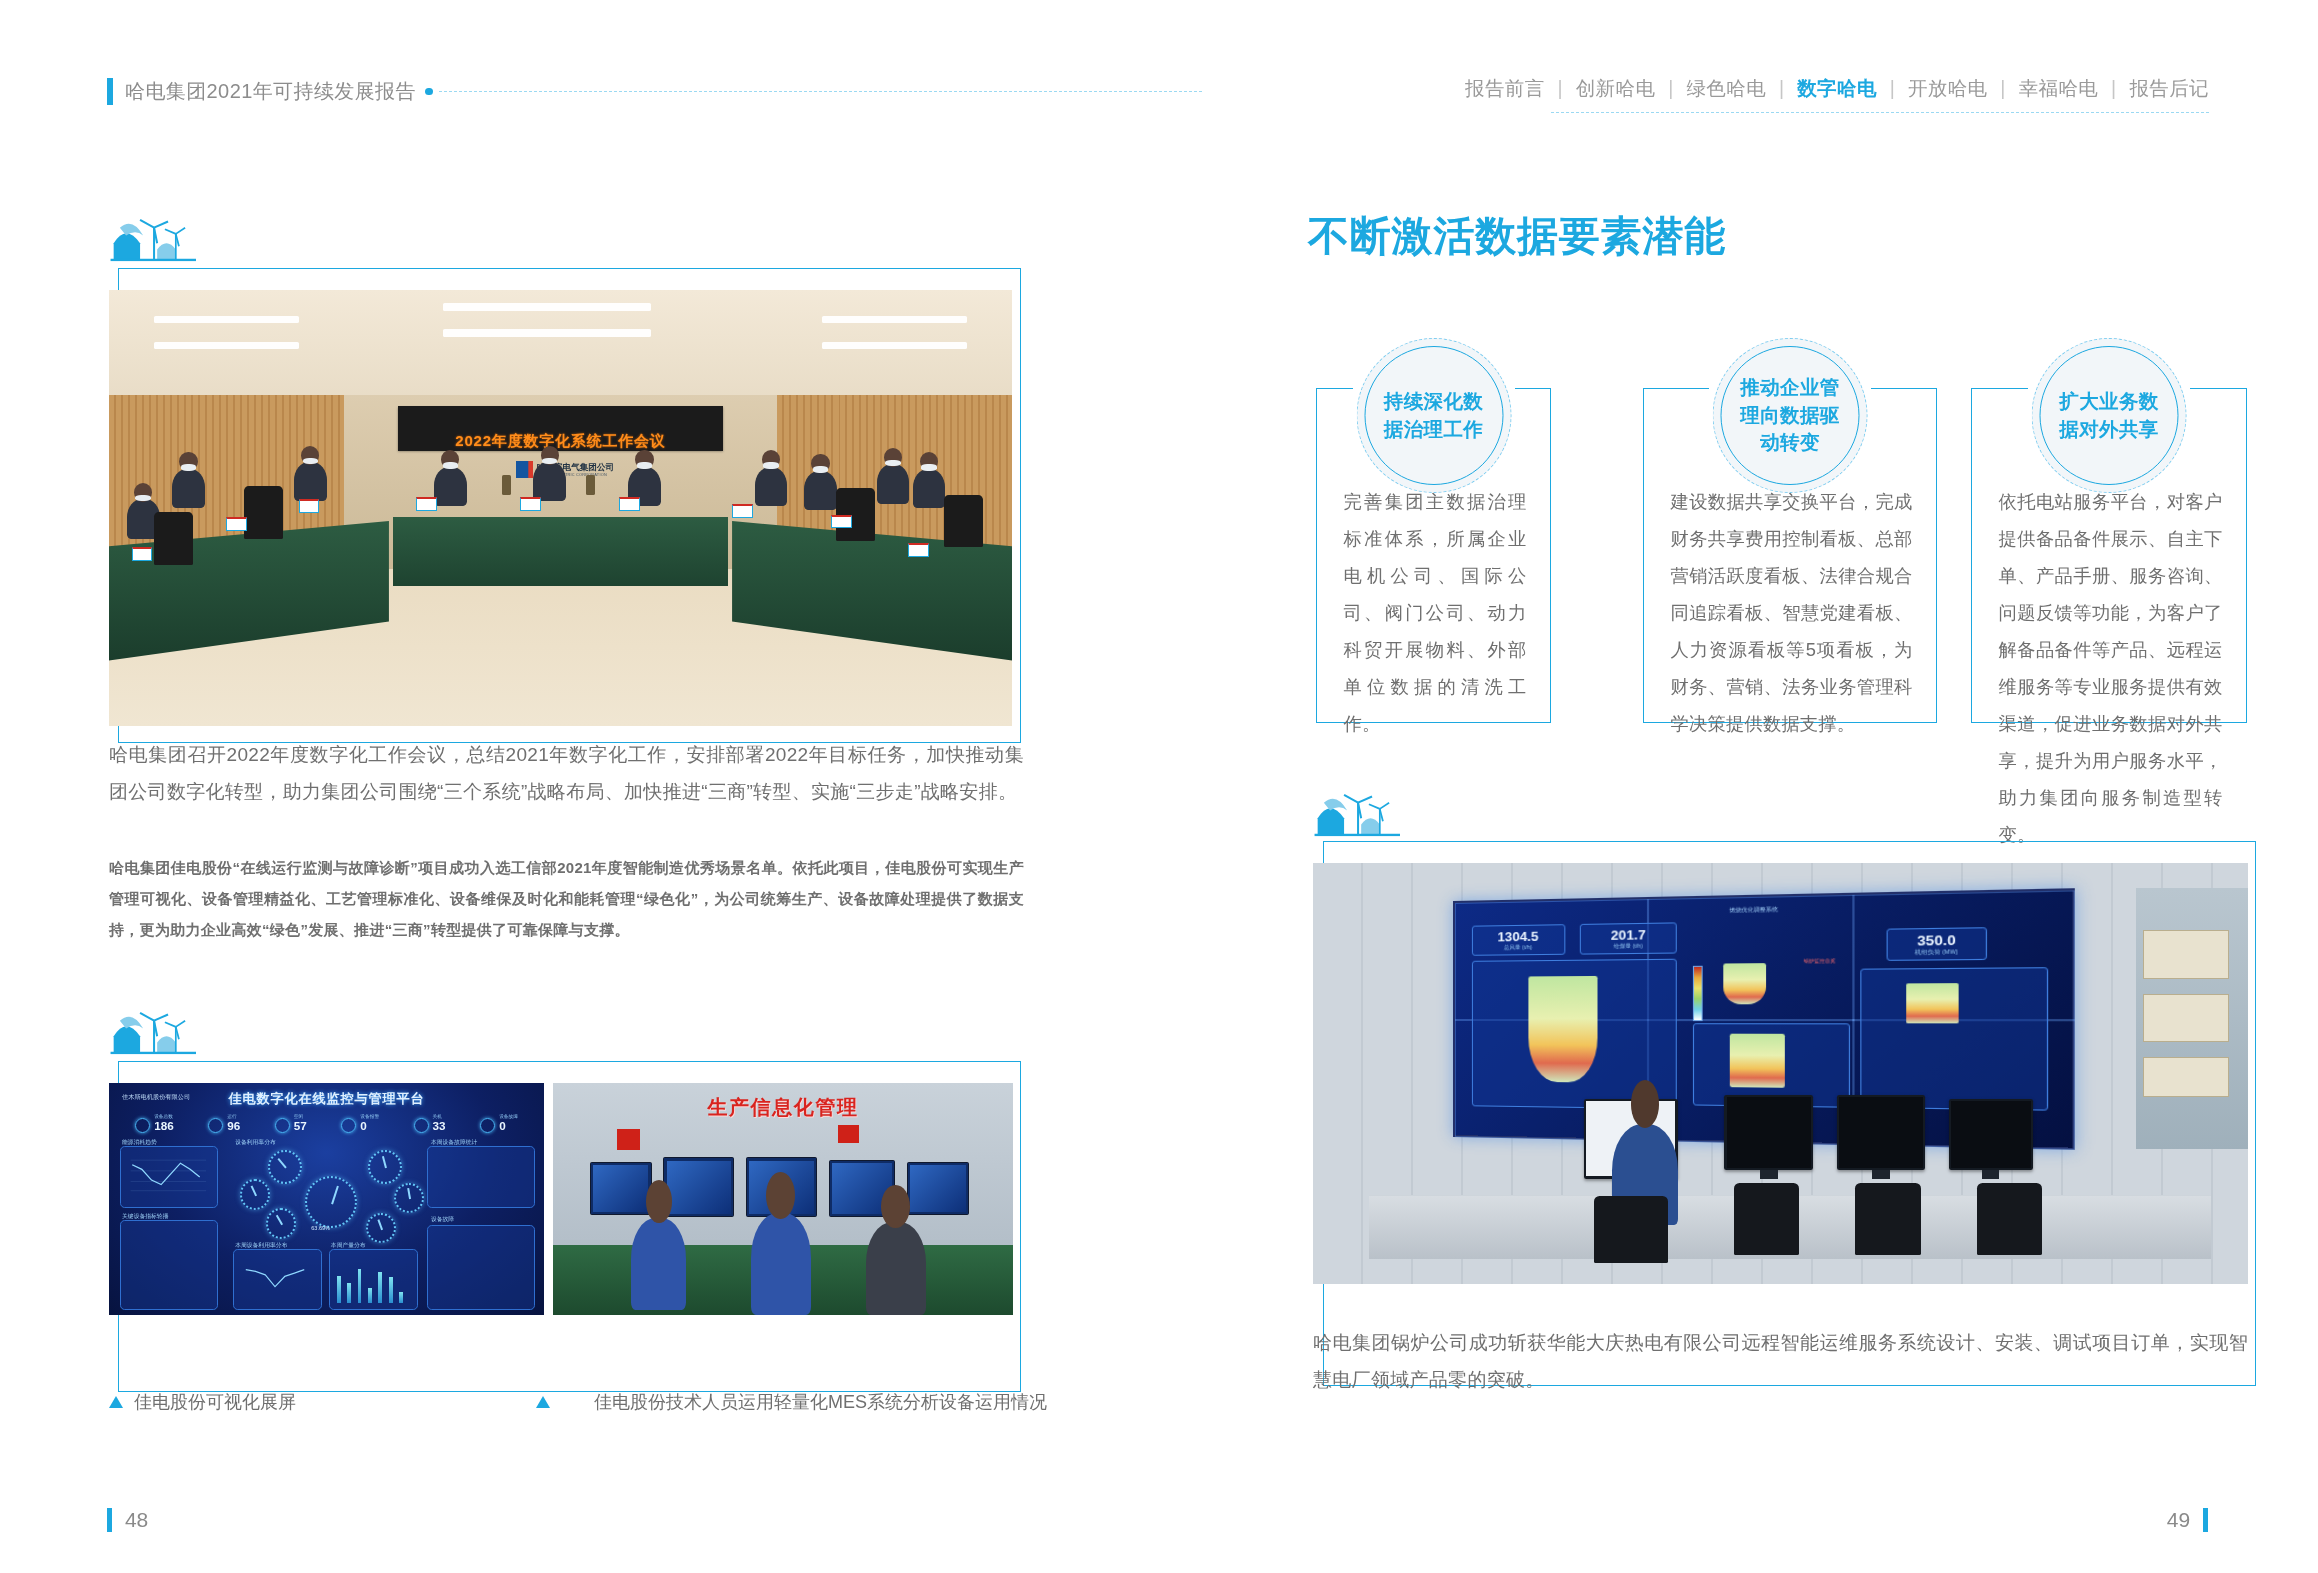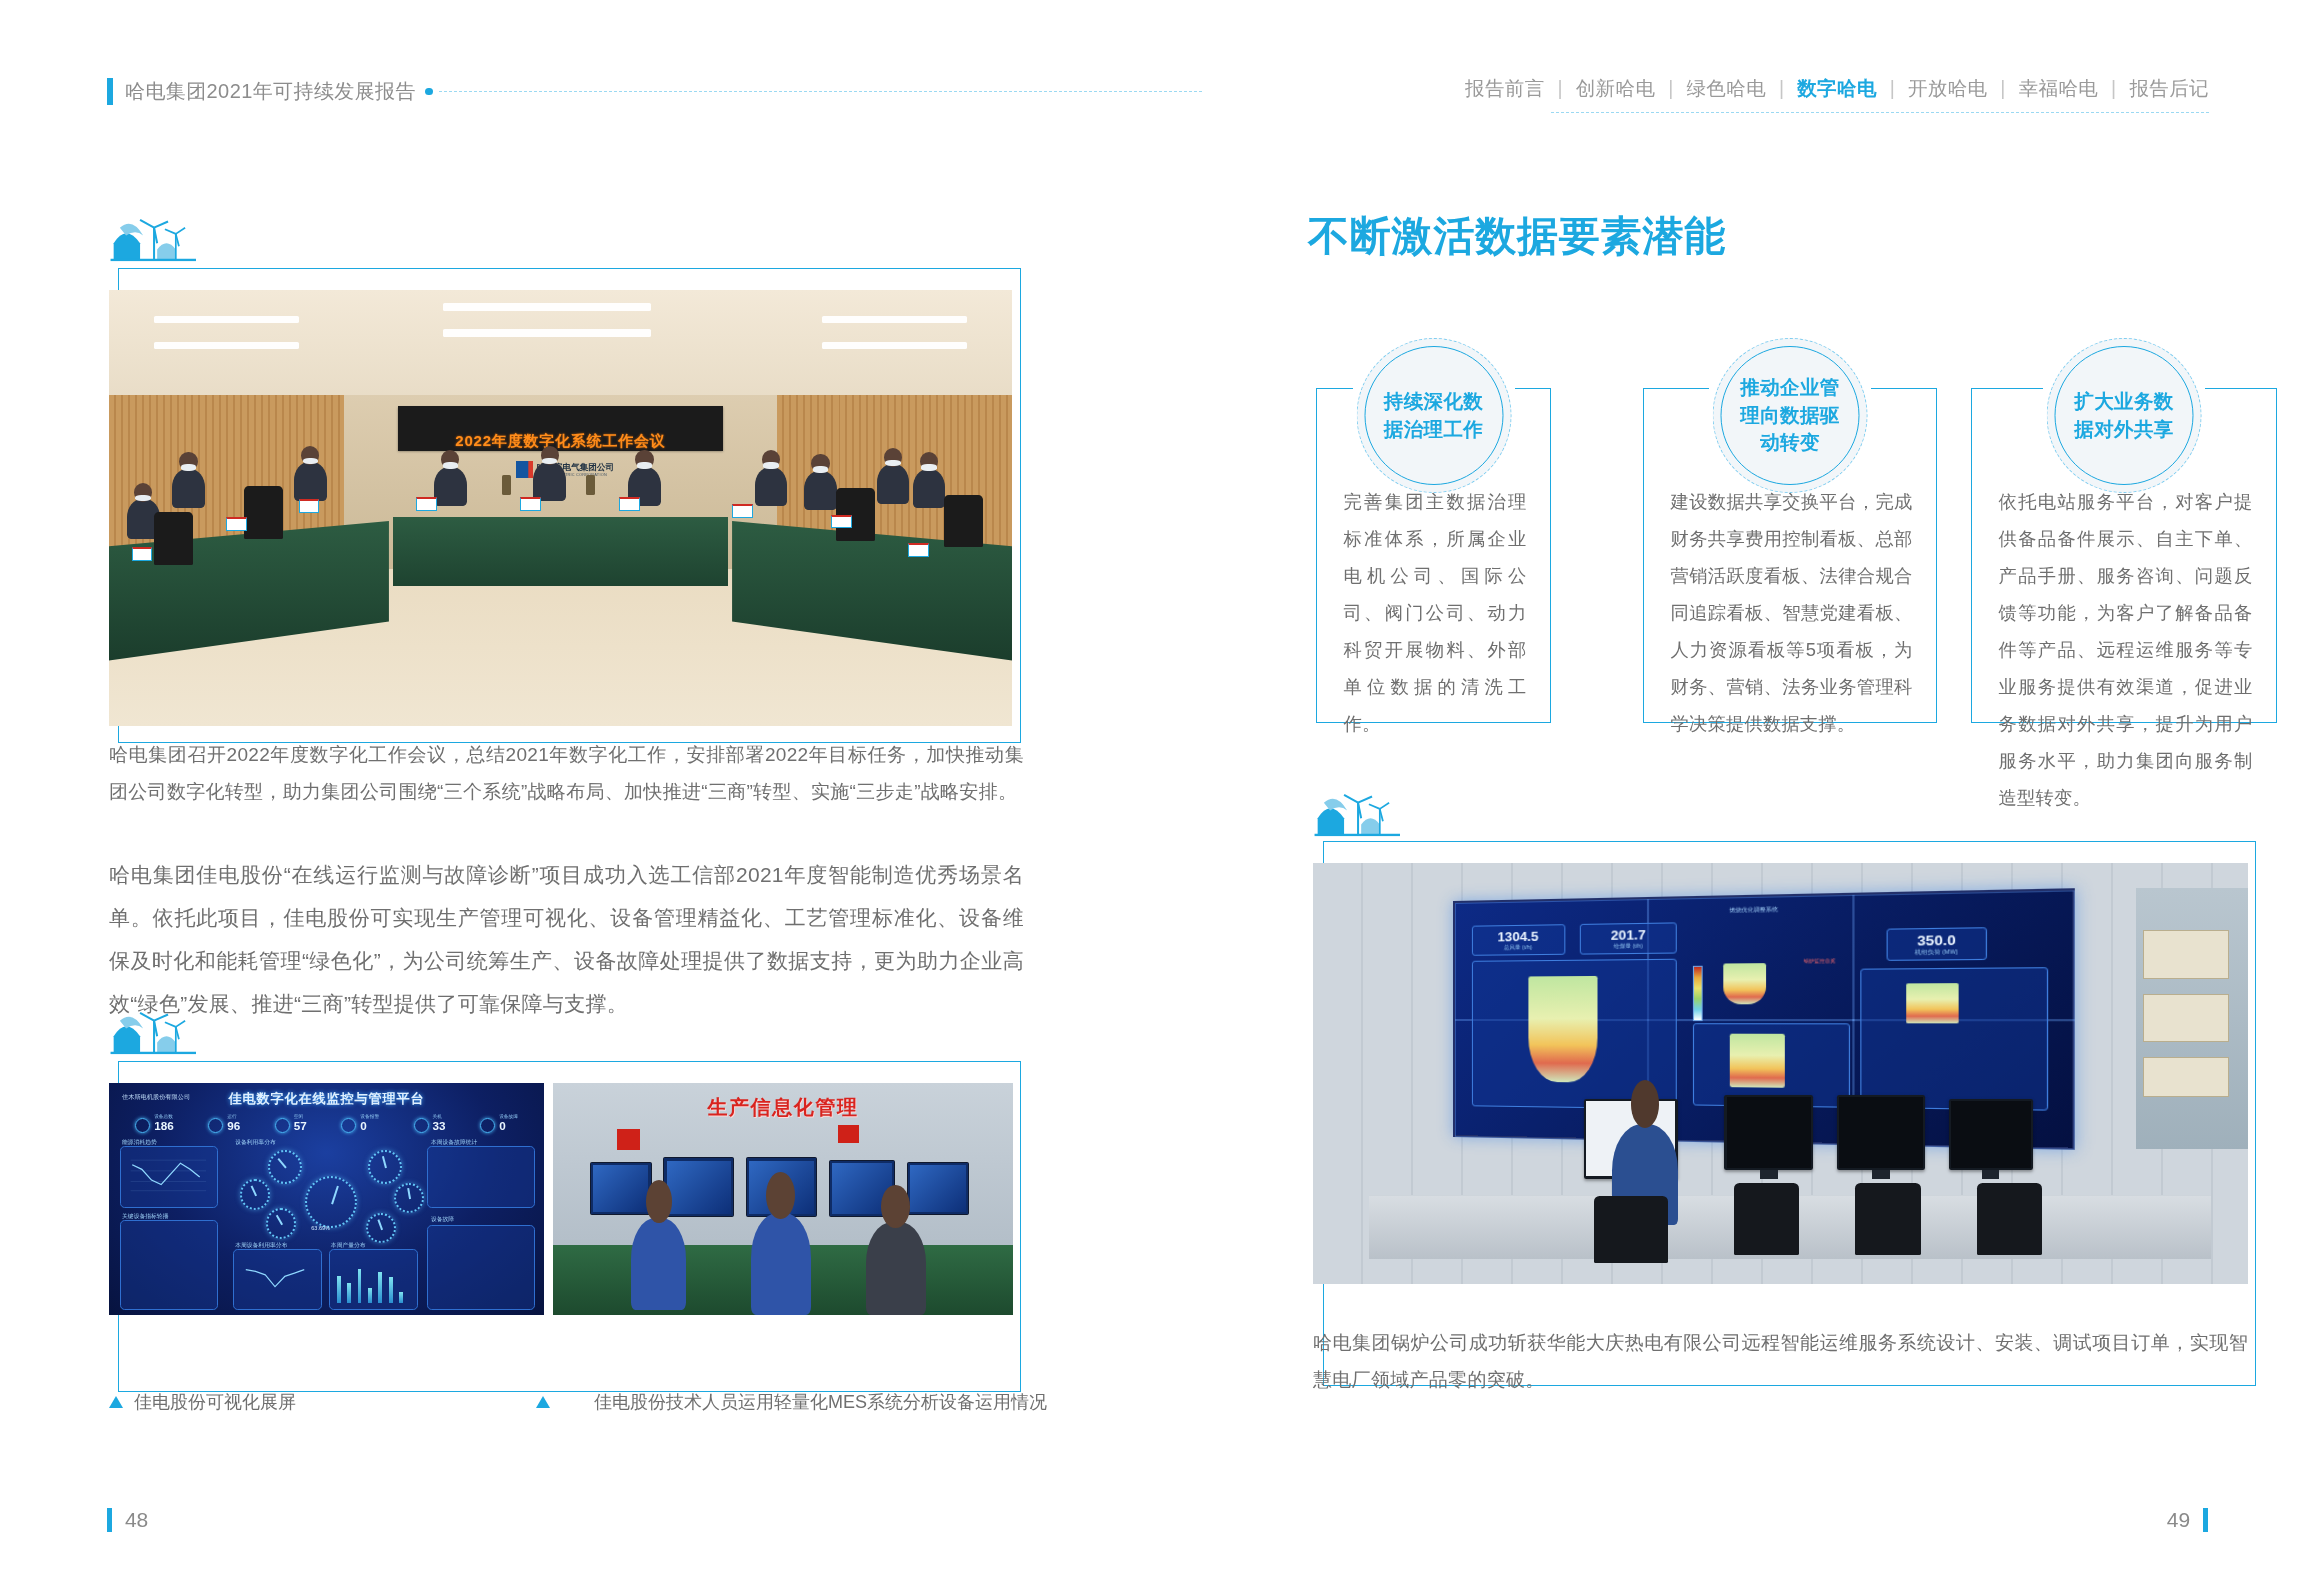--- a/index.html
+++ b/index.html
@@ -340,26 +340,27 @@
   .cap-block {
     position: absolute;
     font-size: 19px;
     line-height: 1.95;
     color: #6f6f6f;
     letter-spacing: 0.3px;
     text-align: justify;
   }
   .body-para {
     position: absolute;
-    font-size: 21px;
+    font-size: 15px;
     line-height: 2.05;
     color: #6f6f6f;
     letter-spacing: 0.3px;
     text-align: justify;
     text-indent: 0;
+    font-weight: bold;
   }
   .img-cap {
     position: absolute;
     display: flex;
     align-items: center;
     gap: 11px;
     font-size: 18px;
     color: #6f6f6f;
     white-space: nowrap;
   }
@@ -737,21 +738,21 @@
     <div class="card" style="left:484px; top:388px; width:294px; height:335px;">
       <div class="card-masker"></div>
       <div class="card-head">
         <div class="inner">
           <div class="htxt">推动企业管理向数据驱动转变</div>
         </div>
       </div>
       <div class="card-body">建设数据共享交换平台，完成财务共享费用控制看板、总部营销活跃度看板、法律合规合同追踪看板、智慧党建看板、人力资源看板等5项看板，为财务、营销、法务业务管理科学决策提供数据支撑。</div>
     </div>
 
-    <div class="card" style="left:812px; top:388px; width:306px; height:335px;">
+    <div class="card" style="left:812px; top:388px; width:276px; height:335px;">
       <div class="card-masker"></div>
       <div class="card-head">
         <div class="inner">
           <div class="htxt">扩大业务数据对外共享</div>
         </div>
       </div>
       <div class="card-body">依托电站服务平台，对客户提供备品备件展示、自主下单、产品手册、服务咨询、问题反馈等功能，为客户了解备品备件等产品、远程运维服务等专业服务提供有效渠道，促进业务数据对外共享，提升为用户服务水平，助力集团向服务制造型转变。</div>
     </div>
 
     <svg class="decor-icon" style="left:154px; top:787px;" viewBox="0 0 112 82">

